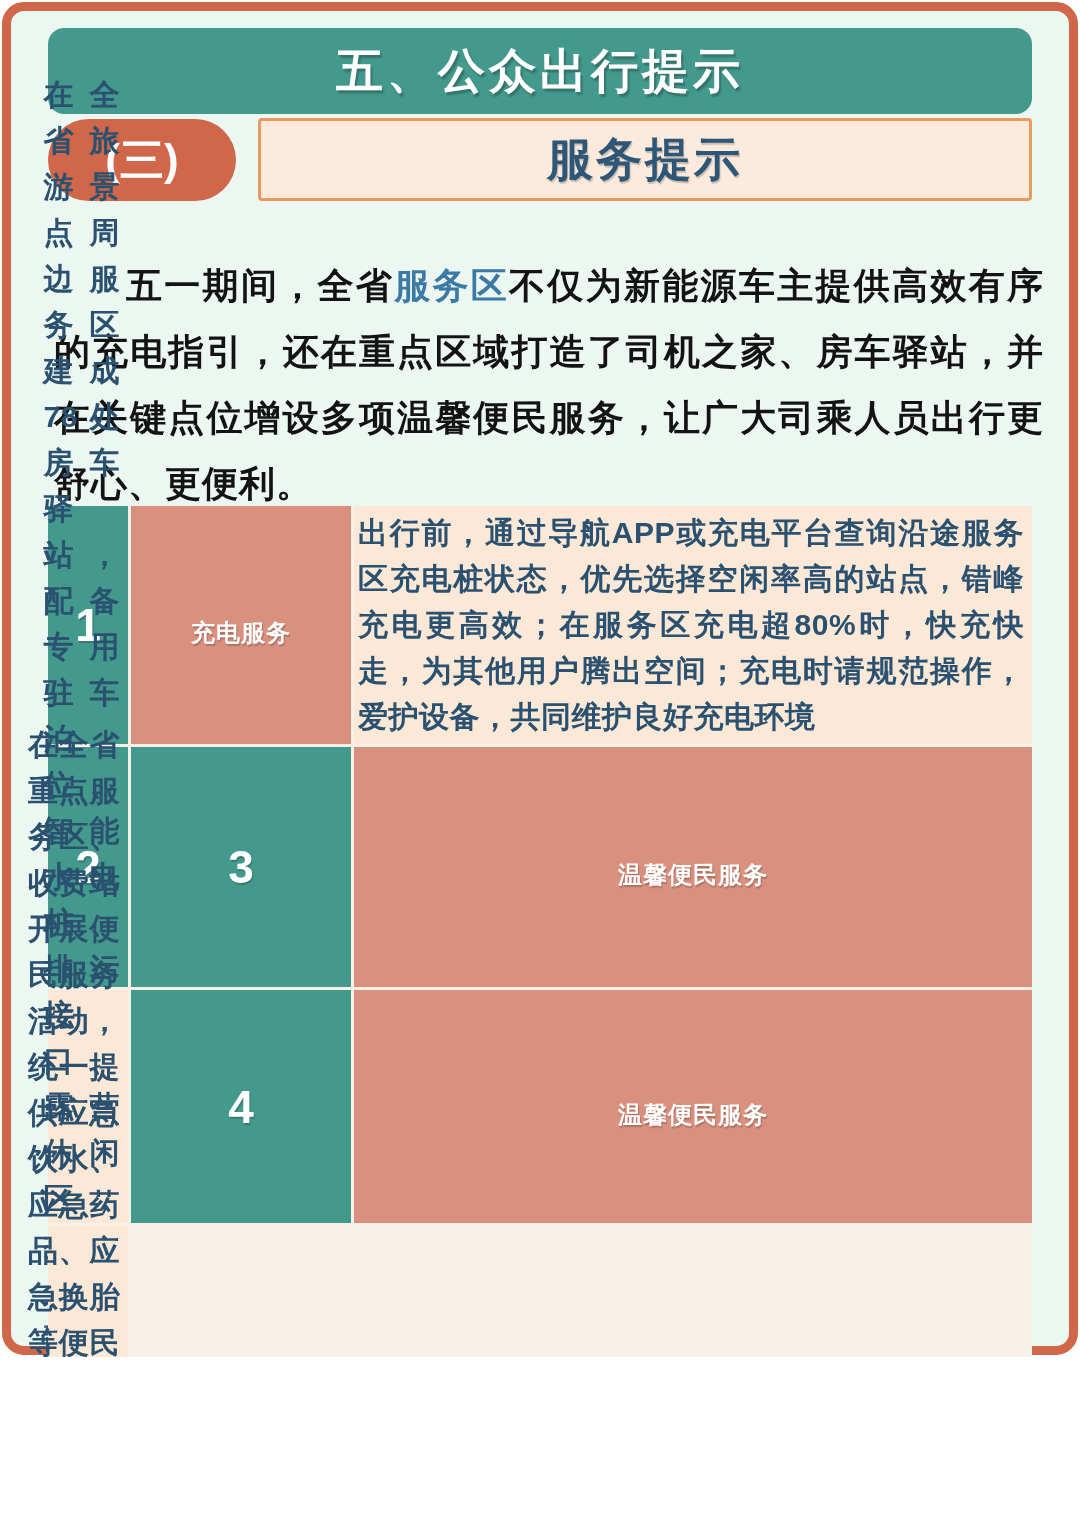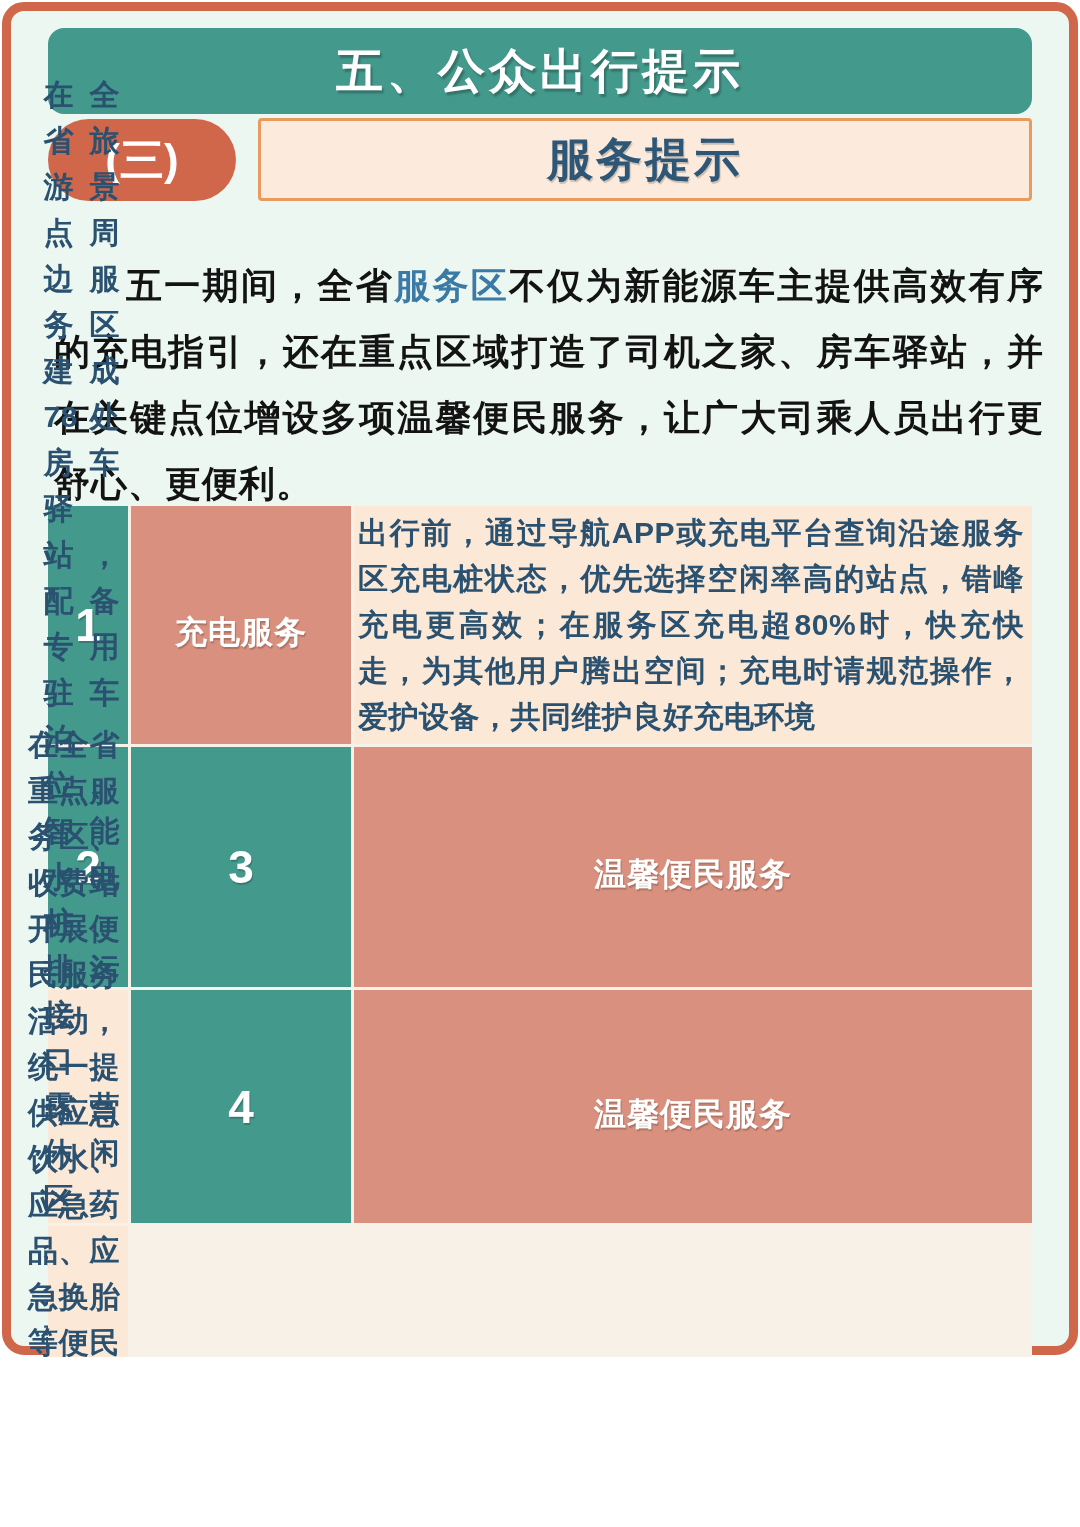--- a/index.html
+++ b/index.html
@@ -49,21 +49,21 @@
     gap:3px; background:#f7f1e8;
   }
   .cell { display:flex; align-items:center; justify-content:center; }
   .num-cell { background:#44998d; }
   .num-cell span {
     color:#ffffff; font-size:46px; font-weight:800;
     text-shadow:1px 2px 1px rgba(0,0,0,0.2);
   }
   .label-cell { background:#d9907e; }
   .label-cell span {
-    color:#ffffff; font-size:32px; font-weight:800; letter-spacing:1px;
+    color:#ffffff; font-size:24px; font-weight:800; letter-spacing:1px;
     text-shadow:1px 2px 1px rgba(0,0,0,0.2);
     margin-top:16px;
   }
   .desc-cell { background:#fce8d6; justify-content:flex-end; padding:10px 8px 10px 4px; }
   .desc-cell span {
     color:#2a5170; font-size:30px; line-height:46px; font-weight:800;
     text-align:justify; letter-spacing:0.5px;
   }
 </style>
 </head>

